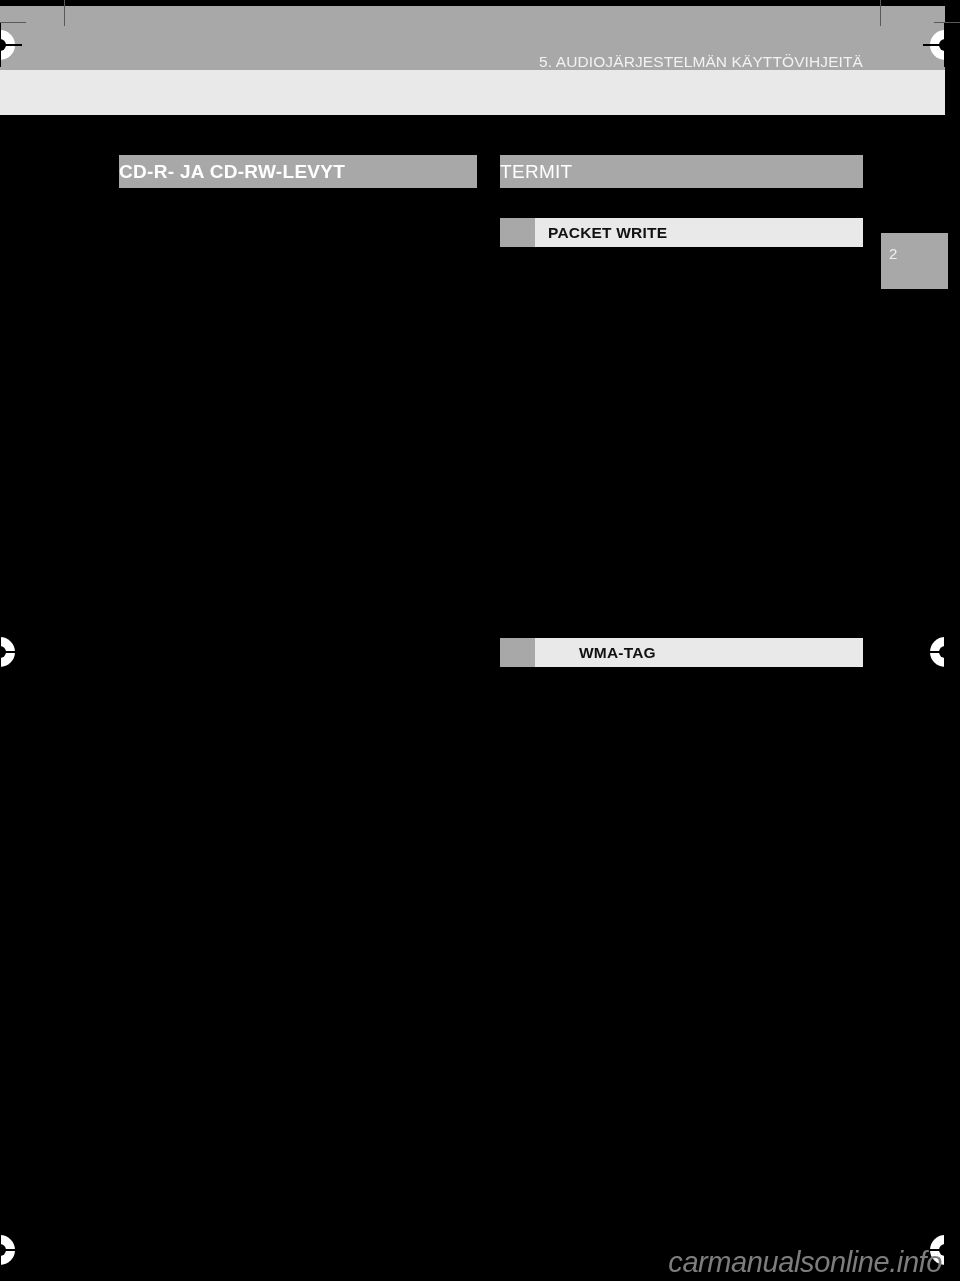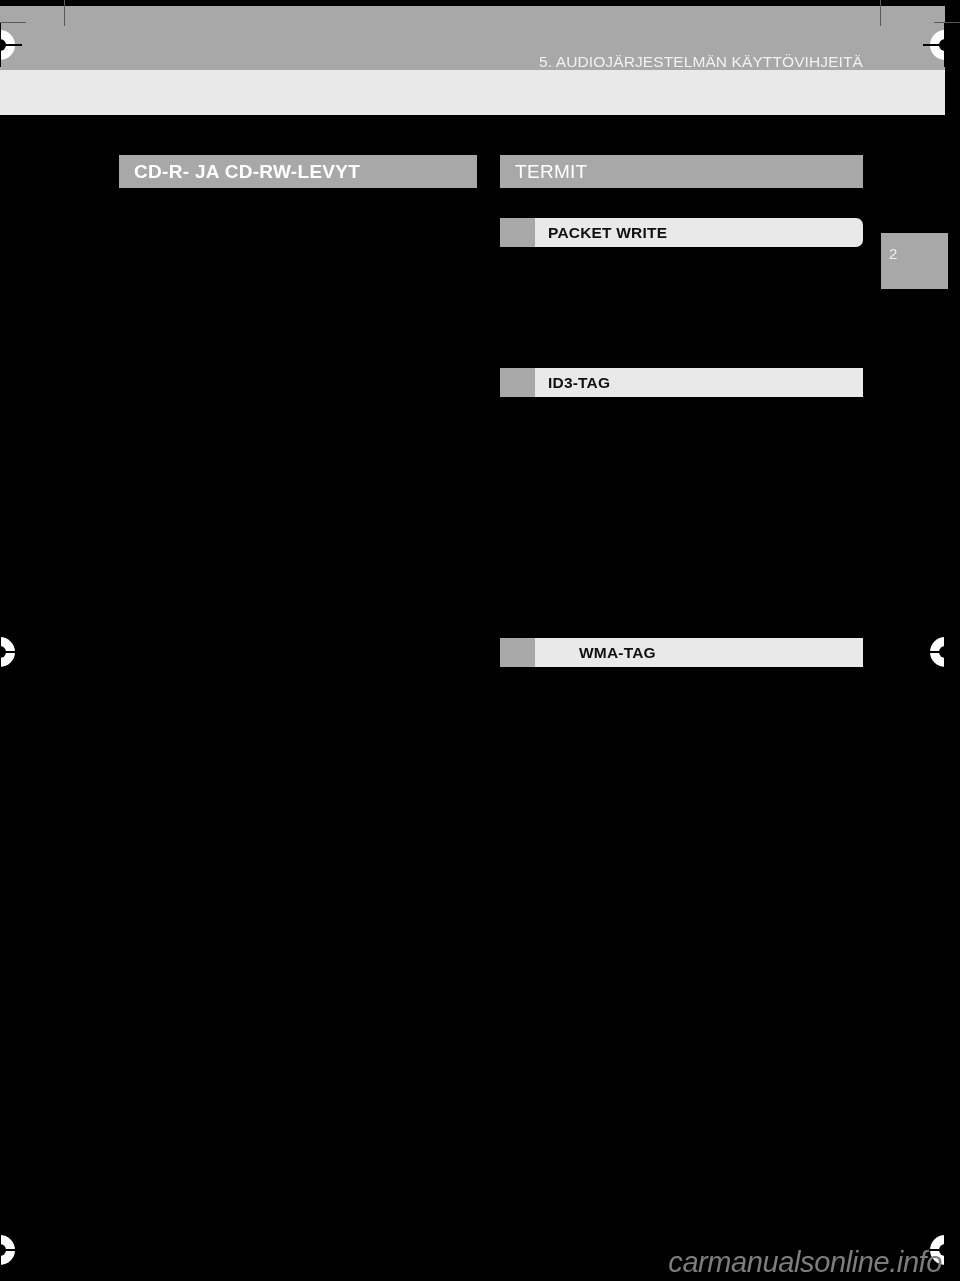--- a/index.html
+++ b/index.html
@@ -76,21 +76,20 @@
     position: absolute;
     background: #a8a8a8;
     display: flex;
     align-items: center;
   }
   .section-bar .section-bar-label {
     color: #ffffff;
     font-size: 19px;
     font-weight: bold;
     letter-spacing: 0.3px;
-    padding-left: 15px;
     white-space: nowrap;
   }
   .section-bar.left-col {
     left: 119px;
     top: 155px;
     width: 358px;
     height: 33px;
   }
   .section-bar.right-col {
     left: 500px;
@@ -216,29 +215,25 @@
   </div>
 
   <div class="section-bar left-col">
     <span class="section-bar-label">CD-R- JA CD-RW-LEVYT</span>
   </div>
 
   <div class="section-bar right-col">
     <span class="section-bar-label">TERMIT</span>
   </div>
 
-  <div class="subsection-bar" style="top:218px;border-radius:7px;">
+  <div class="subsection-bar" style="top:218px;">
     <span class="subsection-swatch"></span>
     <span class="subsection-label">PACKET WRITE</span>
   </div>
 
-  <div class="subsection-bar" style="top:368px;">
-    <span class="subsection-swatch"></span>
-    <span class="subsection-label">ID3-TAG</span>
-  </div>
 
   <div class="subsection-bar" style="top:638px;gap:31px;">
     <span class="subsection-swatch"></span>
     <span class="subsection-label">WMA-TAG</span>
   </div>
 
   <div class="reg-mark reg-tl clip-right">
     <span class="reg-disc"></span>
     <span class="reg-cross-h"></span>
     <span class="reg-cross-v"></span>

